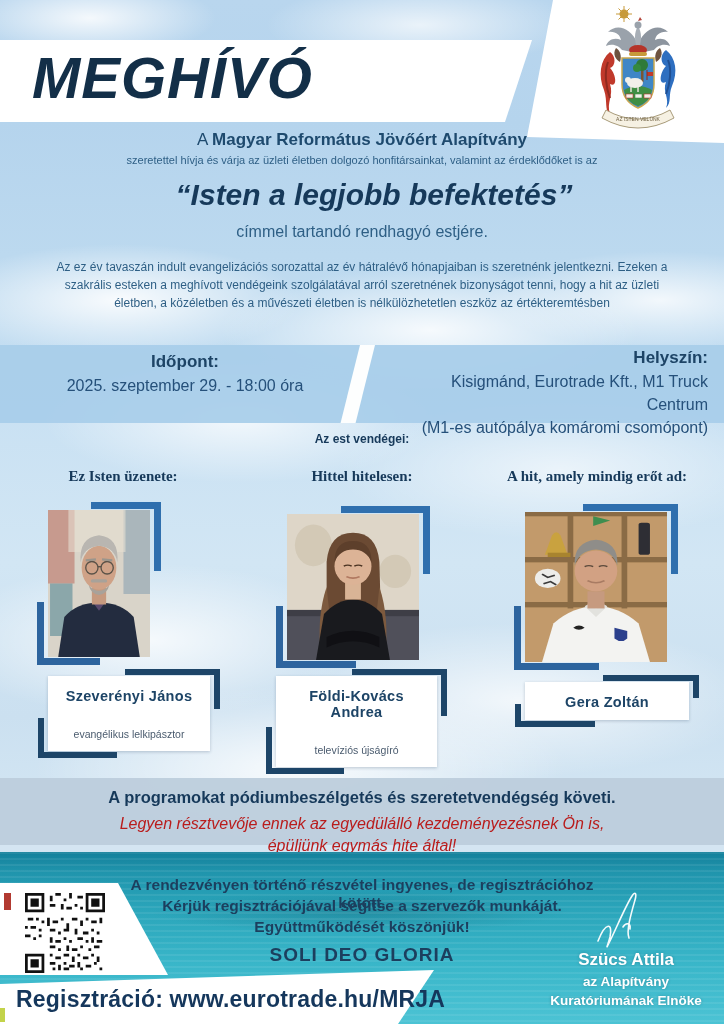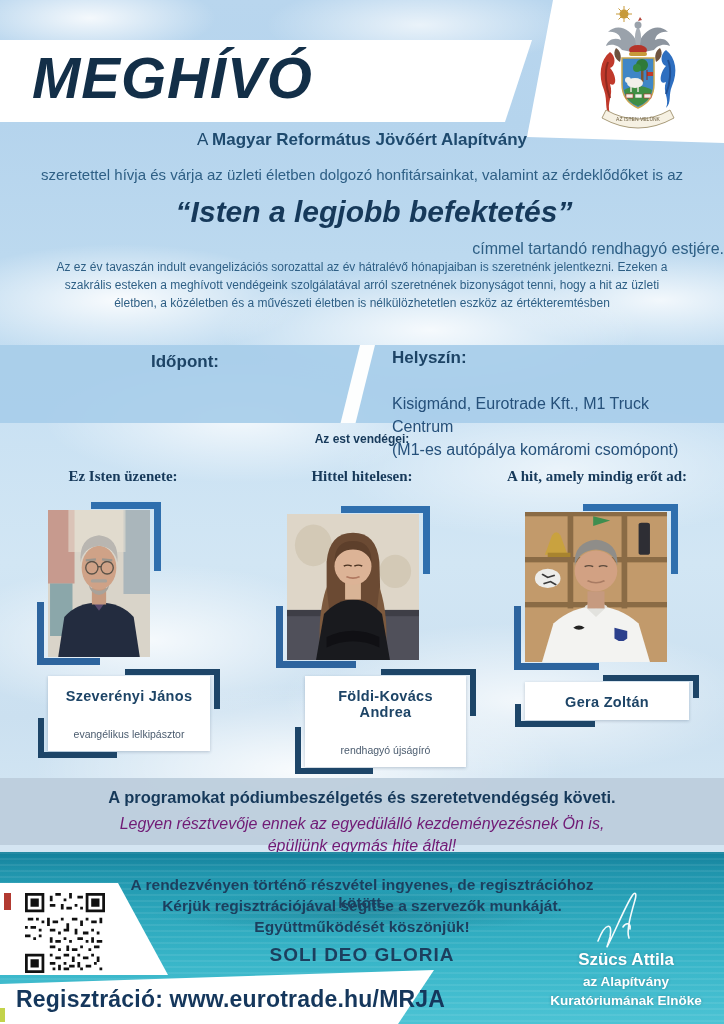--- a/index.html
+++ b/index.html
@@ -21,32 +21,32 @@
   .white-band{left:0;top:40px;width:724px;height:82px;background:#fff;
     clip-path:polygon(0 0,532px 0,505px 100%,0 100%);}
   .crest-panel{left:0;top:0;width:724px;height:145px;background:#fff;
     clip-path:polygon(553px 0,100% 0,100% 143px,527px 137px);}
   .title{left:32px;top:44px;font-size:58px;font-weight:bold;font-style:italic;
     color:#132f48;letter-spacing:1px;}
   
   .intro{left:0;top:130px;width:724px;text-align:center;color:#2e5f85;}
   .intro .l1{font-size:17px;color:#1e4a6e;}
   .intro .l1 b{font-weight:bold;}
-  .intro .l2{font-size:15px;margin-top:16px;}
+  .intro .l2{font-size:11px;margin-top:4px;}
   .intro .quote{font-size:30px;font-weight:bold;font-style:italic;color:#16395a;margin-top:12px;margin-left:24px;}
-  .intro .l3{font-size:16px;margin-top:11px;text-align:right;}
+  .intro .l3{font-size:16px;margin-top:11px;}
   .paragraph{left:42px;top:258px;width:640px;text-align:center;font-size:12px;
     line-height:1.5;color:#2e5f85;}
   
   .info-band{left:0;top:345px;width:724px;height:78px;background:rgba(168,205,234,.93);}
   .info-divider{left:360px;top:345px;width:15px;height:78px;background:#fdfefe;
     transform:skewX(-14deg);transform-origin:top center;}
   .when{left:30px;top:352px;width:310px;text-align:center;}
-  .where{left:392px;top:348px;width:316px;text-align:left;}
-  .info-label{font-size:17px;font-weight:bold;color:#1d4466;margin-bottom:24px;}
+  .where{left:392px;top:348px;width:316px;text-align:right;}
+  .info-label{font-size:17px;font-weight:bold;color:#1d4466;margin-bottom:2px;}
   .info-value{font-size:16px;color:#25507a;line-height:1.45;}
   
   .guests-title{left:0;top:432px;width:724px;text-align:center;font-size:12px;
     font-weight:bold;color:#16395a;}
   .tagline{top:468px;font-size:15px;font-weight:bold;color:#16395a;text-align:center;font-family:Liberation Serif, serif;}
   .tag1{left:23px;width:200px;} .tag2{left:262px;width:200px;} .tag3{left:472px;width:250px;}
   .photo{background:#ddd;}
   .photo svg{display:block;width:100%;height:100%;}
   .photo .acc-tr{position:absolute;top:-8px;right:-11px;width:62%;height:42%;
     border-top:7px solid #2f6fae;border-right:7px solid #2f6fae;}
@@ -54,29 +54,29 @@
     border-bottom:7px solid #2d649e;border-left:7px solid #2d649e;}
   .p1{left:48px;top:510px;width:102px;height:147px;}
   .p2{left:287px;top:514px;width:132px;height:146px;}
   .p3{left:525px;top:512px;width:142px;height:150px;}
   .card{background:#fff;text-align:center;padding:12px 6px 10px;box-shadow:0 1px 3px rgba(30,60,90,.25);}
   .card .acc-tr{position:absolute;top:-7px;right:-10px;width:55%;height:45%;
     border-top:6px solid #1d4568;border-right:6px solid #1d4568;}
   .card .acc-bl{position:absolute;bottom:-7px;left:-10px;width:45%;height:45%;
     border-bottom:6px solid #1d4568;border-left:6px solid #1d4568;}
   .c1{left:48px;top:676px;width:150px;}
-  .c2{left:305px;top:676px;width:149px;}
+  .c2{left:276px;top:676px;width:149px;}
   .c3{left:525px;top:682px;width:152px;}
   .guest-name{font-size:14.5px;font-weight:bold;color:#1d4466;letter-spacing:.3px;}
   .guest-role{font-size:10.5px;color:#4a5b6e;margin-top:23px;line-height:1.35;}
   
   .program-band{left:0;top:778px;width:724px;height:67px;background:rgba(189,206,220,.95);
     border-bottom:7px solid rgba(213,230,242,.95);text-align:center;}
   .program-bold{font-size:16.5px;font-weight:bold;color:#16395a;margin-top:10px;}
-  .program-italic{font-size:16px;font-style:italic;color:#701a75;margin-top:6px;line-height:1.35;}
+  .program-italic{font-size:16px;font-style:italic;color:#b91c1c;margin-top:6px;line-height:1.35;}
   
   .sea{left:0;top:852px;width:724px;height:172px;
     background:
       repeating-linear-gradient(180deg,rgba(255,255,255,.07) 0 2px,transparent 2px 6px),
       radial-gradient(ellipse 300px 30px at 360px 60px, rgba(12,70,90,.25), transparent 70%),
       linear-gradient(180deg,#14809b 0%,#2095ad 12%,#2ba6bb 35%,#39b6c9 65%,#4cc3d4 100%);}
   .sea-text{left:112px;width:500px;text-align:center;color:#1c3f5e;}
   .st1{top:876px;font-size:15.5px;font-weight:bold;}
   .st2{top:897px;font-size:15.5px;font-weight:bold;}
   .st3{top:918px;font-size:15.5px;font-weight:bold;}
@@ -161,20 +161,21 @@
     <div class="quote">“Isten a legjobb befektetés”</div>
     <div class="l3">címmel tartandó rendhagyó estjére.</div>
   </div>
 
   <div class="abs paragraph">Az ez év tavaszán indult evangelizációs sorozattal az év hátralévő hónapjaiban is szeretnénk jelentkezni. Ezeken a szakrális esteken a meghívott vendégeink szolgálatával arról szeretnének bizonyságot tenni, hogy a hit az üzleti életben, a közéletben és a művészeti életben is nélkülözhetetlen eszköz az értékteremtésben</div>
 
   <div class="abs info-band"></div>
   <div class="abs info-divider"></div>
   <div class="abs when">
     <div class="info-label">Időpont:</div>
+    <div class="info-value">2025. szeptember 29. - 18:00 óra</div>
   </div>
   <div class="abs where">
     <div class="info-label">Helyszín:</div>
     <div class="info-value">Kisigmánd, Eurotrade Kft., M1 Truck Centrum</div>
     <div class="info-value">(M1-es autópálya komáromi csomópont)</div>
   </div>
 
   <div class="abs guests-title">Az est vendégei:</div>
   <div class="abs tagline tag1">Ez Isten üzenete:</div>
   <div class="abs tagline tag2">Hittel hitelesen:</div>
@@ -257,21 +258,21 @@
   <div class="abs card c1">
     <div class="acc-tr"></div>
     <div class="acc-bl"></div>
     <div class="guest-name">Szeverényi János</div>
     <div class="guest-role">evangélikus lelkipásztor</div>
   </div>
   <div class="abs card c2">
     <div class="acc-tr"></div>
     <div class="acc-bl"></div>
     <div class="guest-name">Földi-Kovács Andrea</div>
-    <div class="guest-role">rendhagyó újságíró</div>
+    <div class="guest-role">televíziós újságíró</div>
   </div>
   <div class="abs card c3">
     <div class="acc-tr"></div>
     <div class="acc-bl"></div>
     <div class="guest-name">Gera Zoltán</div>
   </div>
 
   <div class="abs program-band">
     <div class="program-bold">A programokat pódiumbeszélgetés és szeretetvendégség követi.</div>
     <div class="program-italic">

